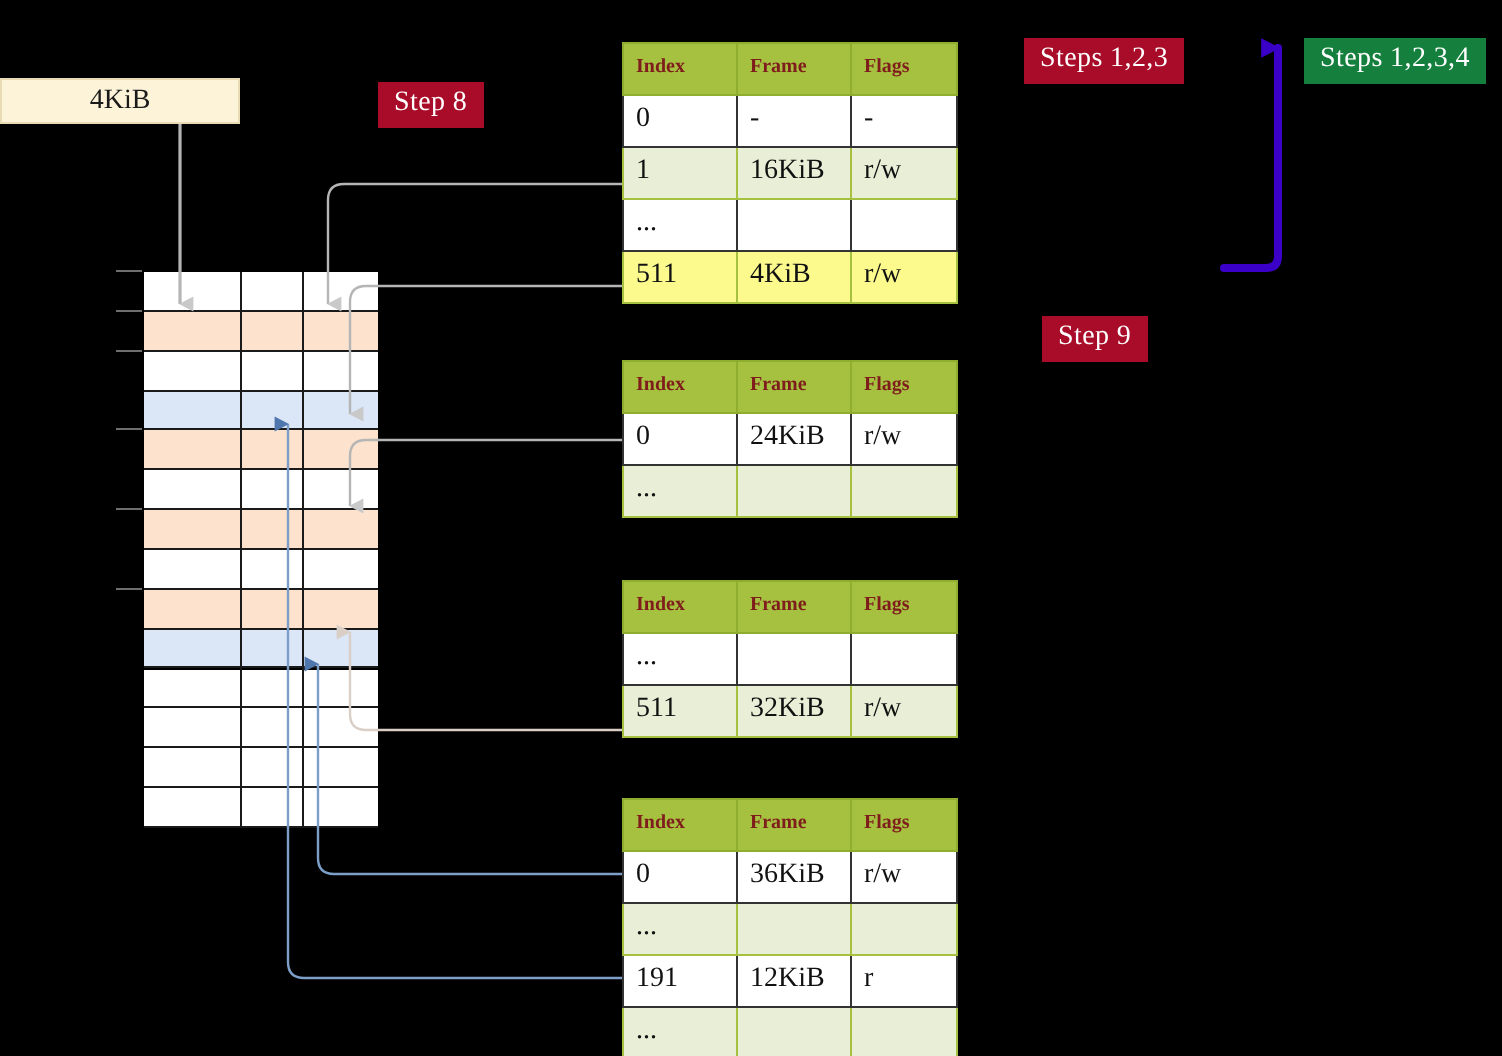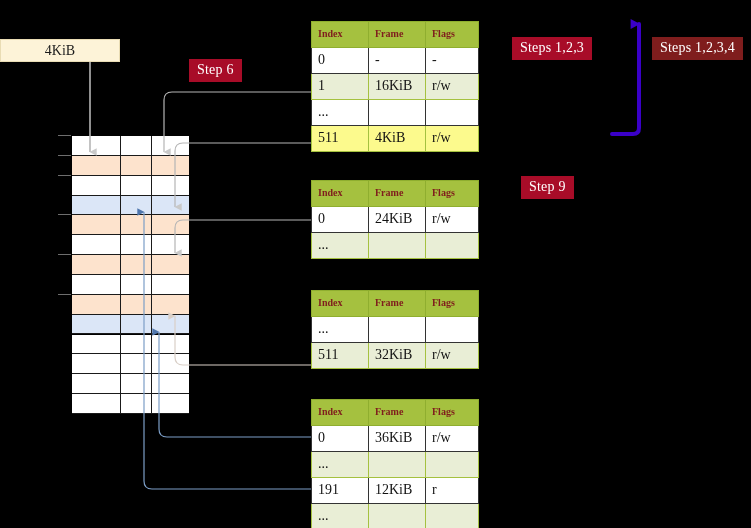--- a/index.html
+++ b/index.html
@@ -18,24 +18,23 @@
 
   
   .step-label {
     position: absolute;
     color: #ffffff;
     font-size: 14px;
     line-height: 1;
     padding: 4px 8px 5px 8px;
     white-space: nowrap;
     letter-spacing: 0.2px;
-    margin-top: 18px;
   }
   .step-label.red   { background: #a80c28; }
-  .step-label.blue  { background: #7f1d1d; }
+  .step-label.blue  { background: #15803d; }
 
   
   .src-box {
     position: absolute;
     background: #fdf3d8;
     border: 1px solid #e9dcb4;
     color: #1a1a1a;
     font-size: 14px;
     text-align: center;
     line-height: 22px;
@@ -118,21 +117,21 @@
 </head>
 <body>
 
 <div id="stage">
 
   <div class="src-box" style="left:0px; top:39px; width:120px; height:23px;">
     <span>4KiB</span>
   </div>
 
   <div class="step-label red" style="left:189px; top:41px;">
-    <span>Step 6</span>
+    <span>Step 8</span>
   </div>
 
   <div class="step-label red" style="left:512px; top:19px;">
     <span>Steps 1,2,3</span>
   </div>
 
   <div class="step-label blue" style="left:652px; top:19px;">
     <span>Steps 1,2,3,4</span>
   </div>
 

